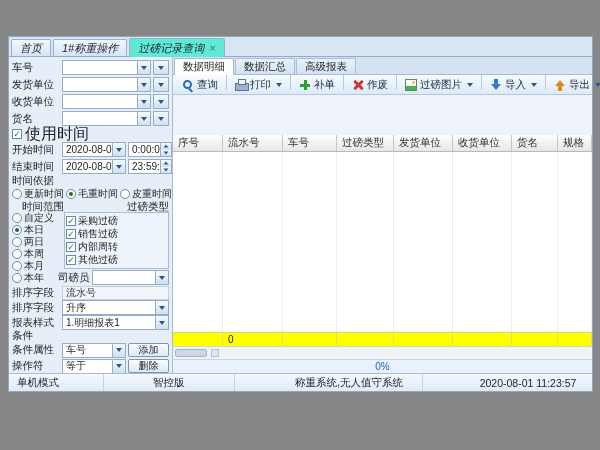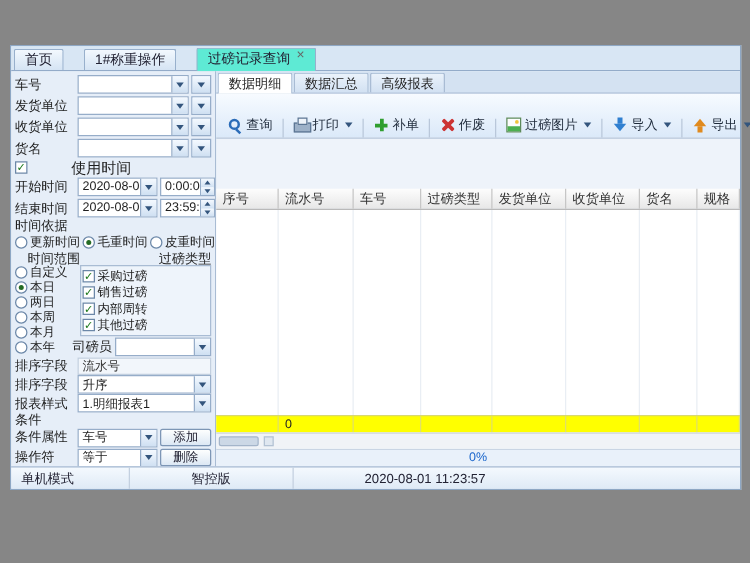--- a/index.html
+++ b/index.html
@@ -2,21 +2,21 @@
 <html><head>
 <meta charset="utf-8">
 <style>
   *{margin:0;padding:0;box-sizing:border-box;}
   html,body{width:600px;height:450px;overflow:hidden;}
   body{background:#868686;font-family:"Liberation Sans","DejaVu Sans",sans-serif;font-size:11px;color:#1e1e1e;position:relative;}
   .window{position:absolute;left:8px;top:36px;width:585px;height:356px;background:#e6eef8;border:1px solid #8ea7c4;display:flex;flex-direction:column;}
 
   
   .tabstrip{height:20px;background:#d8e6f4;border-bottom:1px solid #93abc9;display:flex;align-items:flex-end;padding-left:2px;flex:none;}
-  .tab{height:17px;padding:0 8px;display:flex;align-items:flex-start;gap:5px;background:linear-gradient(#f2f8fe,#d5e4f4);border:1px solid #98b0cc;border-bottom:none;margin-right:16px;border-radius:2px 2px 0 0;font-size:11px;color:#223;white-space:nowrap;}
+  .tab{height:17px;padding:0 8px;display:flex;align-items:center;gap:5px;background:linear-gradient(#f2f8fe,#d5e4f4);border:1px solid #98b0cc;border-bottom:none;margin-right:2px;border-radius:2px 2px 0 0;font-size:11px;color:#223;white-space:nowrap;font-style:italic;}
   .tab.active{background:#5eead4;height:19px;margin-bottom:-1px;}
   .closex{color:#666;font-size:11px;line-height:1;}
 
   
   .content{flex:1;display:flex;min-height:0;}
   .sidebar{width:164px;flex:none;background:#e6eef8;border-right:1px solid #a9bcd4;padding:2px 3px;display:flex;flex-direction:column;overflow:hidden;}
   .main{flex:1;display:flex;flex-direction:column;min-width:0;background:#eef3fa;}
 
   
   .frow{height:17px;display:flex;align-items:center;gap:2px;flex:none;}
@@ -54,21 +54,21 @@
   .flatbox{flex:1;height:14px;background:#f2f6fb;border:1px solid #c2cfdf;display:flex;align-items:center;padding-left:3px;font-size:10px;color:#333;}
   .srow{height:15px;display:flex;align-items:center;gap:2px;flex:none;}
   .crow{height:16px;display:flex;align-items:center;gap:2px;flex:none;}
   .combo.narrow{flex:none;width:64px;}
   .sbtn{flex:1;height:14px;font-family:inherit;font-size:10px;background:linear-gradient(#fdfefe,#dce8f4);border:1px solid #7d96b5;border-radius:2px;color:#223;display:flex;align-items:center;justify-content:center;}
 
   
   .subtabs{height:18px;flex:none;background:#d4e2f2;border-bottom:1px solid #a9bcd4;display:flex;align-items:flex-end;padding-left:1px;}
   .subtab{height:16px;padding:0 8px;display:flex;align-items:center;font-size:10.5px;border:1px solid #a9bcd4;border-bottom:none;background:linear-gradient(#eaf2fb,#d2e1f2);margin-right:1px;border-radius:2px 2px 0 0;white-space:nowrap;}
   .subtab.active{background:#fff;height:17px;margin-bottom:-1px;}
-  .toolbar{height:36px;flex:none;background:linear-gradient(#f7fbff,#dbe9f9);border-bottom:1px solid #b7c6da;display:flex;align-items:flex-end;padding:0 3px;}
+  .toolbar{height:20px;flex:none;background:linear-gradient(#f7fbff,#dbe9f9);border-bottom:1px solid #b7c6da;display:flex;align-items:flex-start;padding:0 3px;}
   .tbtn{height:20px;display:flex;align-items:center;gap:3px;padding:0 5px;background:transparent;border:1px solid transparent;border-radius:2px;font-family:inherit;font-size:10.5px;color:#1e2a3a;white-space:nowrap;}
   .tsep{width:1px;height:15px;background:#b9c7da;margin:0 2px;flex:none;}
   .ddtri{width:0;height:0;border-left:3px solid transparent;border-right:3px solid transparent;border-top:4px solid #33557d;margin-left:2px;}
   .icon{width:12px;height:12px;position:relative;flex:none;display:inline-block;}
   .i-search::before{content:"";position:absolute;left:1px;top:1px;width:5px;height:5px;border:2px solid #2b6cb8;border-radius:50%;}
   .i-search::after{content:"";position:absolute;right:1px;bottom:0;width:5px;height:2px;background:#2b6cb8;transform:rotate(45deg);}
   .i-print::before{content:"";position:absolute;left:0;top:4px;width:12px;height:6px;background:#9db1c8;border:1px solid #5c7694;}
   .i-print::after{content:"";position:absolute;left:3px;top:0;width:6px;height:4px;background:#eef3f9;border:1px solid #5c7694;}
   .i-plus::before{content:"";position:absolute;left:5px;top:1px;width:3px;height:10px;background:#2f9e2f;}
   .i-plus::after{content:"";position:absolute;left:1px;top:5px;width:10px;height:3px;background:#2f9e2f;}
@@ -190,21 +190,21 @@
           <span class="arrowbtn">
               <span class="tri"></span>
             </span>
         </div>
       </div>
 
       <div class="frow" style="height:14px;gap:3px;">
         <span class="cb">
             <span class="chk">✓</span>
           </span>
-        <span style="font-size:12px;margin-left:32px;">使用时间</span>
+        <span style="font-size:16px;">使用时间</span>
       </div>
 
       <div class="frow">
         <span class="lbl">开始时间</span>
         <div class="combo date">
           <span class="cval">2020-08-01</span>
           <span class="arrowbtn">
               <span class="tri"></span>
             </span>
         </div>
@@ -474,18 +474,21 @@
     </div>
   </div>
 
   <div class="statusbar">
     <div class="seg s1">
         <span>单机模式</span>
       </div>
     <div class="seg s2">
         <span>智控版</span>
       </div>
+    <div class="seg s3">
+        <span>称重系统,无人值守系统</span>
+      </div>
     <div class="seg s4">
         <span>2020-08-01 11:23:57</span>
       </div>
   </div>
 
 </div>
 
 </body></html>

